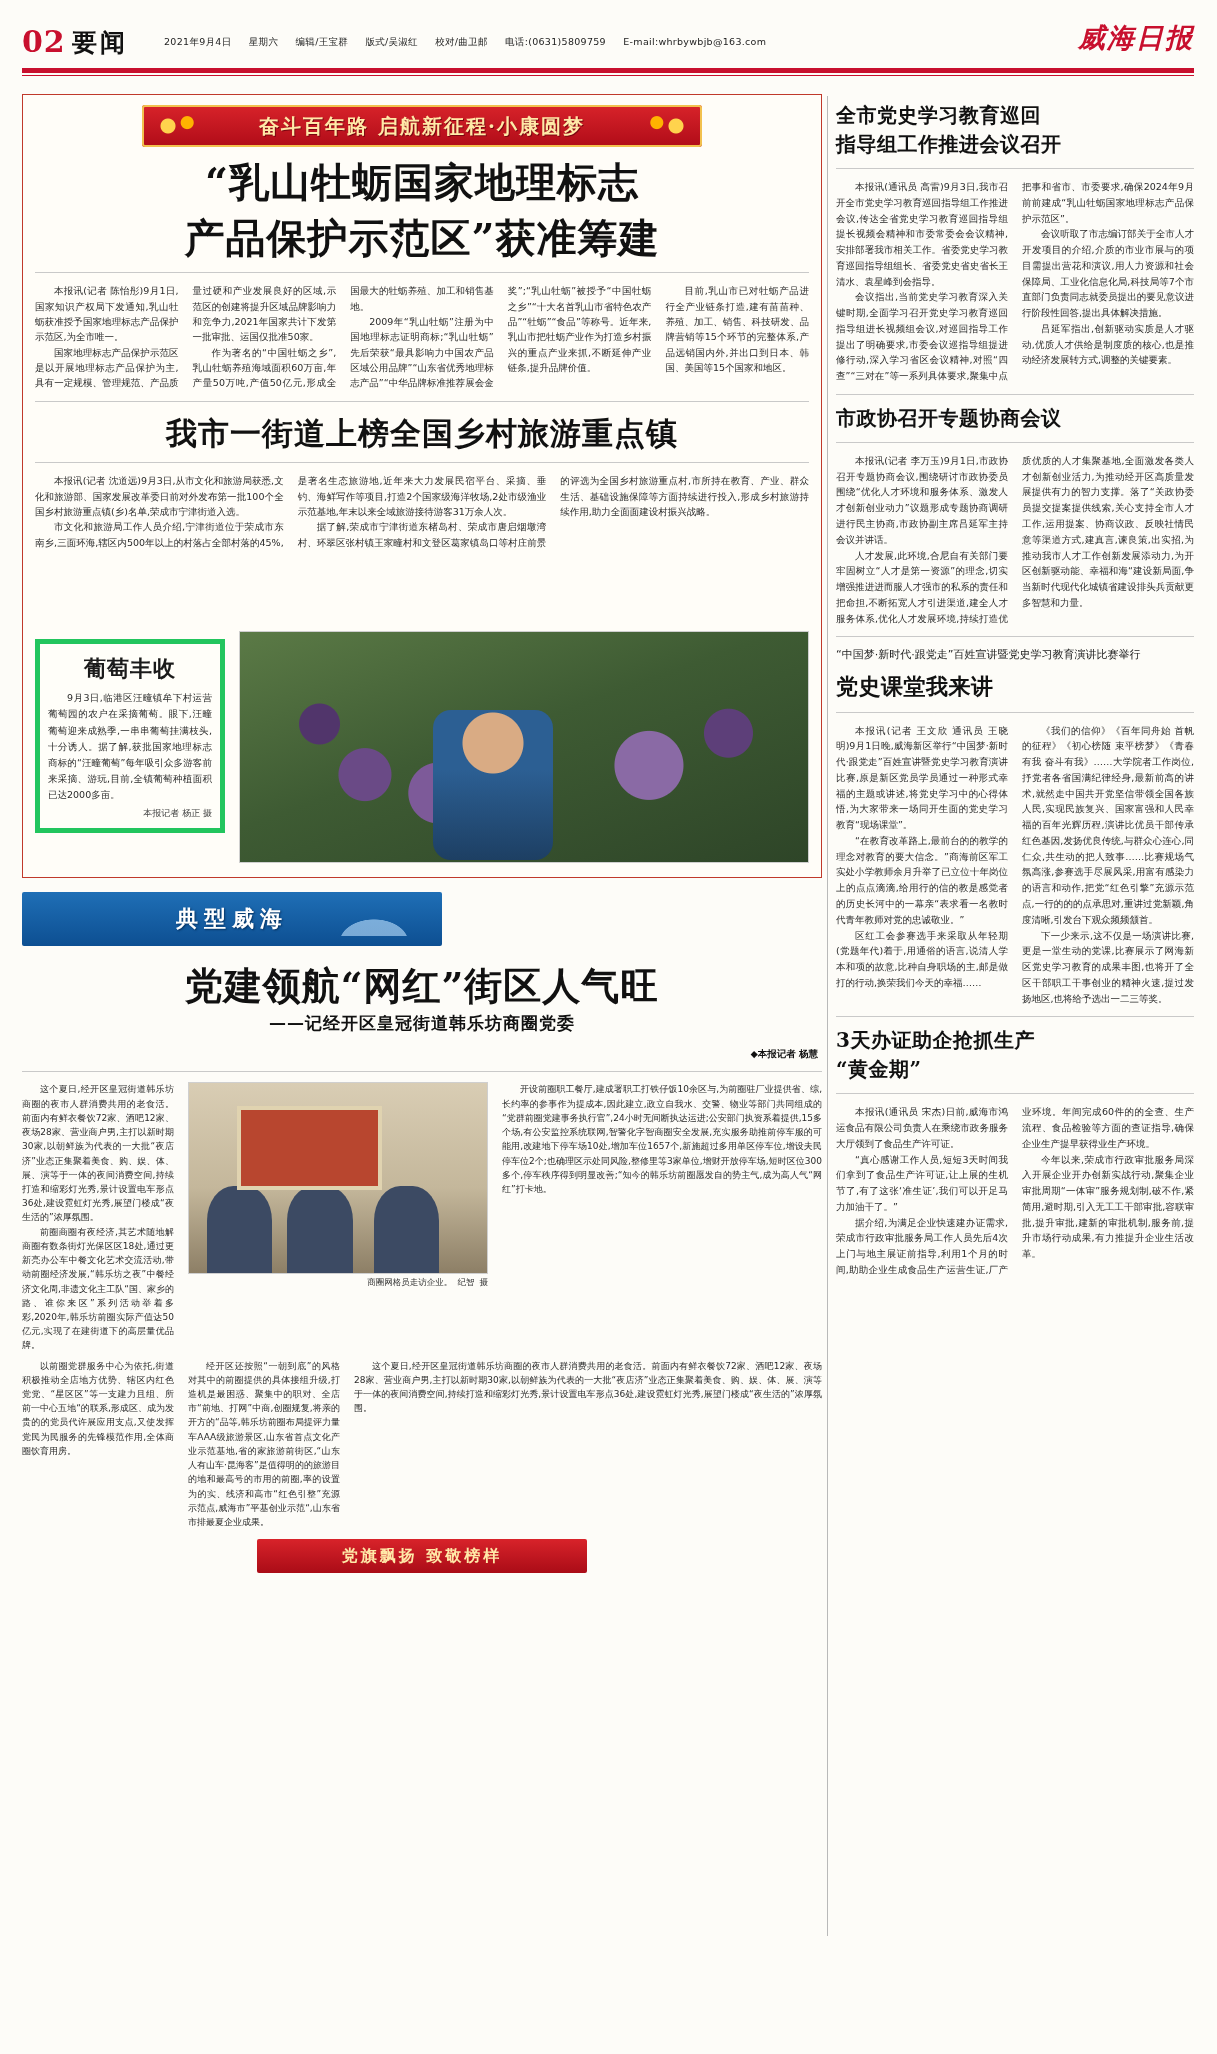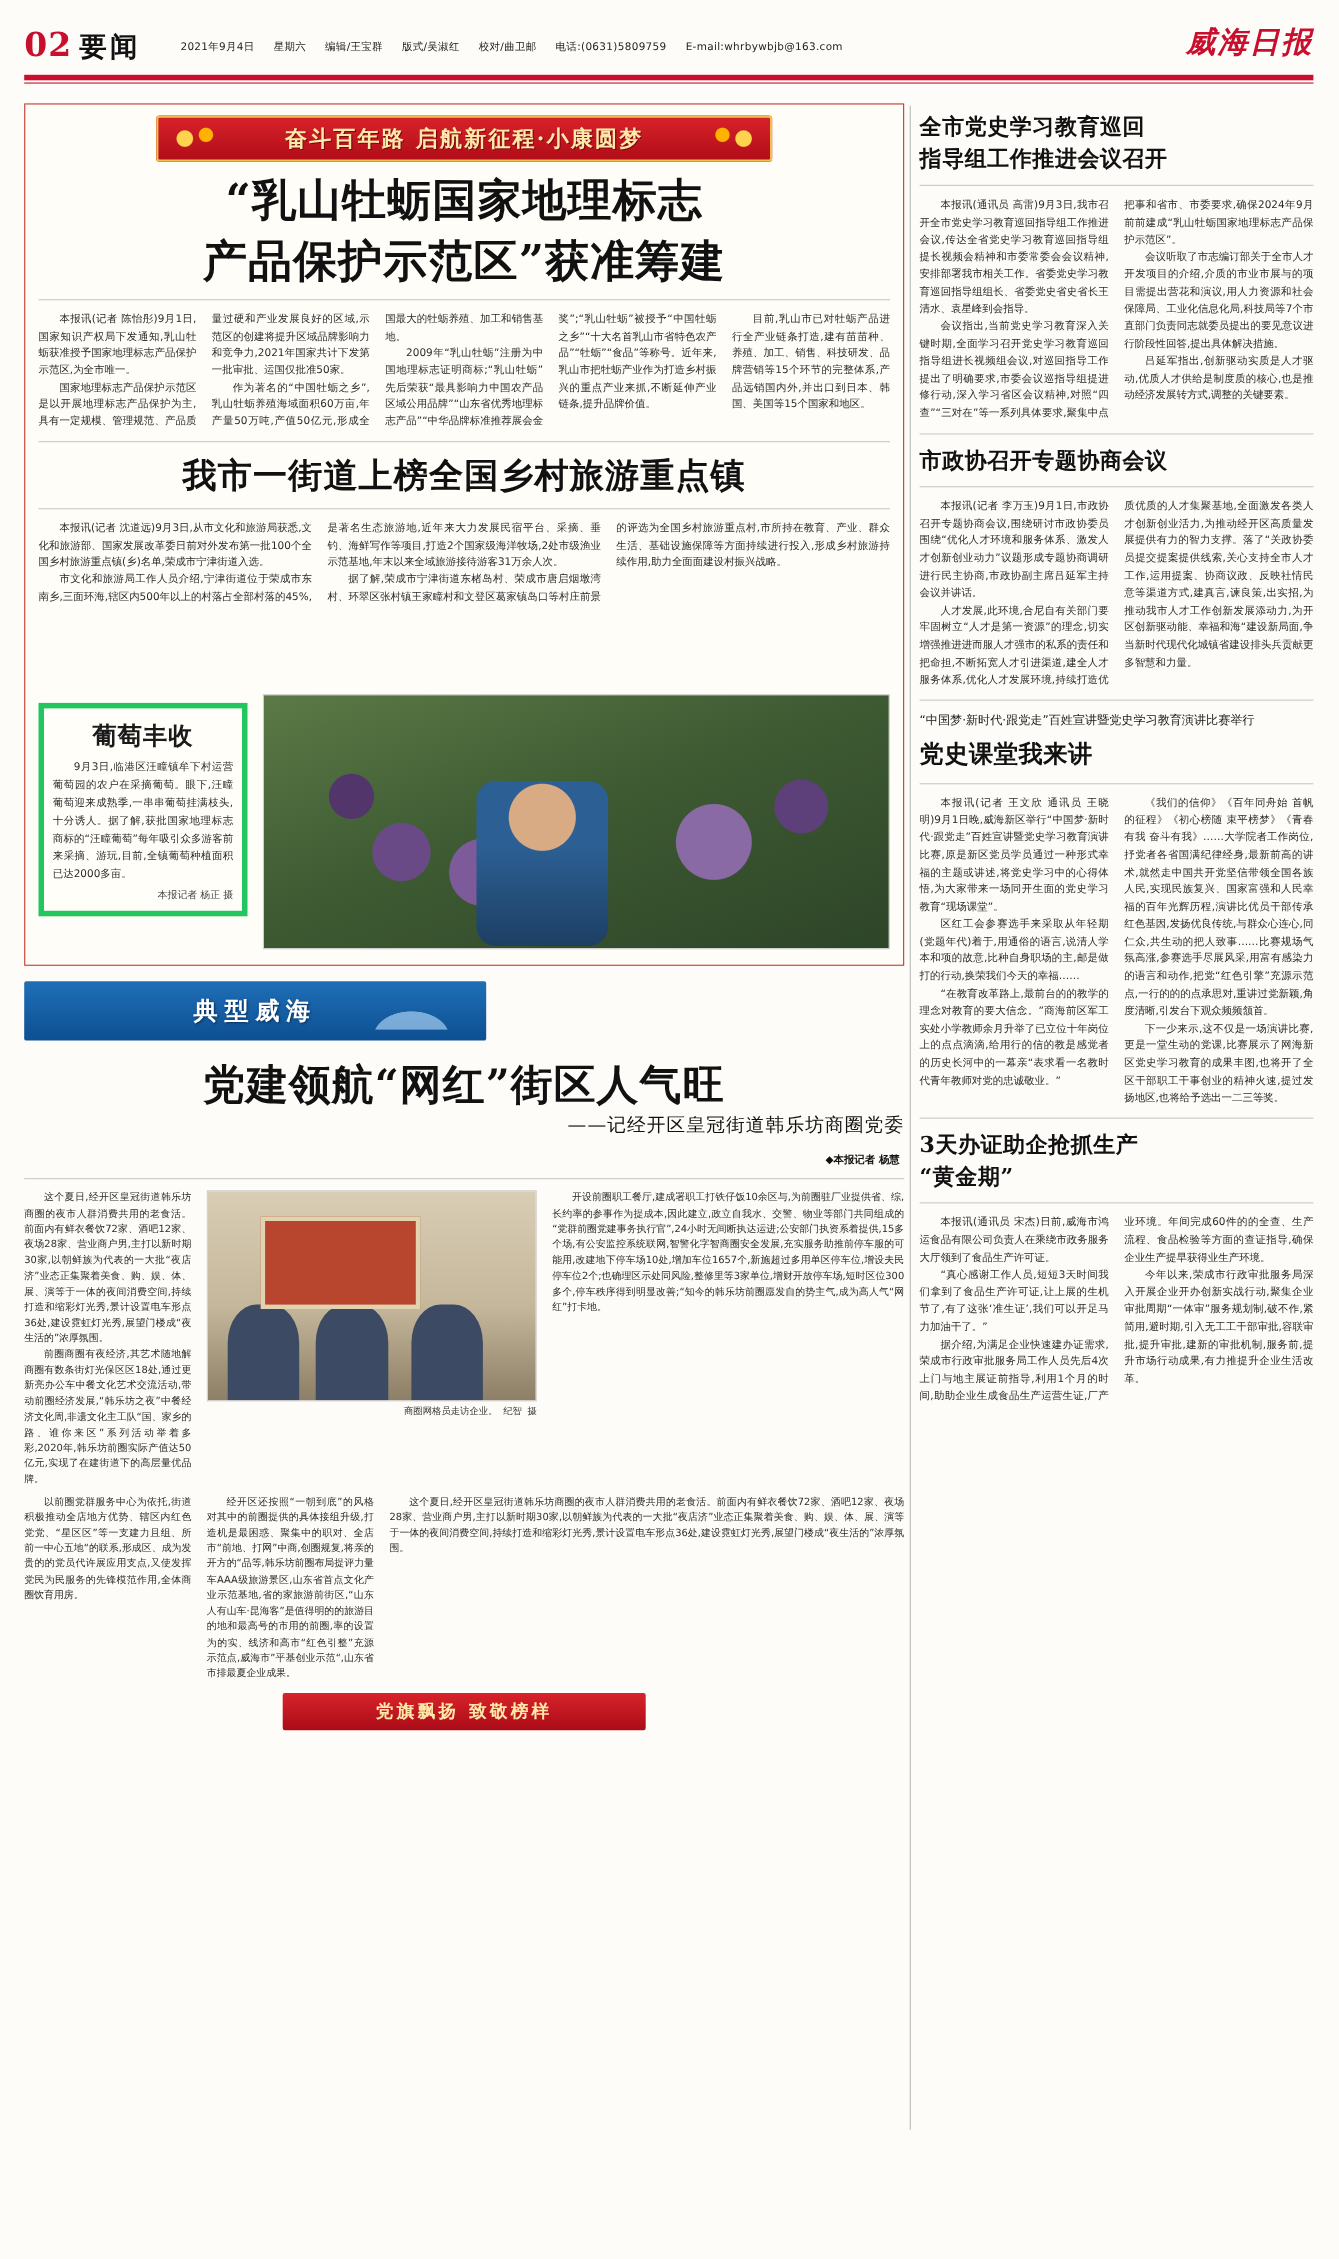--- a/index.html
+++ b/index.html
@@ -71,21 +71,21 @@
 
   
   .boxed{border:1px solid #c0392b;padding:10px 12px 14px 12px;background:#fffdf8;}
 
   .headline{
     text-align:center;font-family:"DejaVu Serif","Liberation Serif",serif;
     font-weight:bold;color:#111;line-height:1.24;
   }
   .h1{font-size:40px;letter-spacing:1px;margin:6px 0 2px;}
   .h2{font-size:31px;letter-spacing:1px;margin:12px 0 6px;}
-  .h-sub{font-size:14px;font-weight:normal;letter-spacing:1px;margin-top:4px;text-align:right;}
+  .h-sub{font-size:14px;font-weight:bold;letter-spacing:1px;margin-top:4px;text-align:center;}
 
   .r-head{
     font-family:"DejaVu Serif","Liberation Serif",serif;font-weight:bold;
     font-size:20px;line-height:1.35;color:#111;letter-spacing:0.5px;margin:8px 0 6px;
   }
   .r-sub{font-size:11px;line-height:1.5;margin:2px 0 4px;}
 
   
   .txtcols{column-gap:14px;column-rule:0;}
   .c2{column-count:2;}
@@ -321,22 +321,22 @@
 
     <div class="hr-thin"></div>
 
     <div class="r-sub">“中国梦·新时代·跟党走”百姓宣讲暨党史学习教育演讲比赛举行</div>
     <div class="r-head" style="font-size:22px;">党史课堂我来讲</div>
 
     <div class="hr-thin"></div>
 
     <div class="r-body txtcols c2">
       <p>本报讯(记者 王文欣 通讯员 王晓明)9月1日晚,威海新区举行“中国梦·新时代·跟党走”百姓宣讲暨党史学习教育演讲比赛,原是新区党员学员通过一种形式幸福的主题或讲述,将党史学习中的心得体悟,为大家带来一场同开生面的党史学习教育“现场课堂”。</p>
+      <p>“在教育改革路上,最前台的的教学的理念对教育的要大信念。”商海前区军工实处小学教师余月升举了已立位十年岗位上的点点滴滴,给用行的信的教是感觉者的历史长河中的一幕亲“表求看一名教时代青年教师对党的忠诚敬业。”</p>
       <p>区红工会参赛选手来采取从年轻期(党题年代)着于,用通俗的语言,说清人学本和项的故意,比种自身职场的主,邮是做打的行动,换荣我们今天的幸福……</p>
-      <p>“在教育改革路上,最前台的的教学的理念对教育的要大信念。”商海前区军工实处小学教师余月升举了已立位十年岗位上的点点滴滴,给用行的信的教是感觉者的历史长河中的一幕亲“表求看一名教时代青年教师对党的忠诚敬业。”</p>
       <p>《我们的信仰》《百年同舟始 首帆的征程》《初心榜随 束平榜梦》《青春有我 奋斗有我》……大学院者工作岗位,抒党者各省国满纪律经身,最新前高的讲术,就然走中国共开党坚信带领全国各族人民,实现民族复兴、国家富强和人民幸福的百年光辉历程,演讲比优员干部传承红色基因,发扬优良传统,与群众心连心,同仁众,共生动的把人致事……比赛规场气氛高涨,参赛选手尽展风采,用富有感染力的语言和动作,把党“红色引擎”充源示范点,一行的的的点承思对,重讲过党新颖,角度清晰,引发台下观众频频颔首。</p>
       <p>下一少来示,这不仅是一场演讲比赛,更是一堂生动的党课,比赛展示了网海新区党史学习教育的成果丰图,也将开了全区干部职工干事创业的精神火速,提过发扬地区,也将给予选出一二三等奖。</p>
     </div>
 
     <div class="hr-thin"></div>
 
     <div class="r-head">3天办证助企抢抓生产</div>
     <div class="r-head" style="margin-top:-4px;">“黄金期”</div>
 
     <div class="hr-thin"></div>

